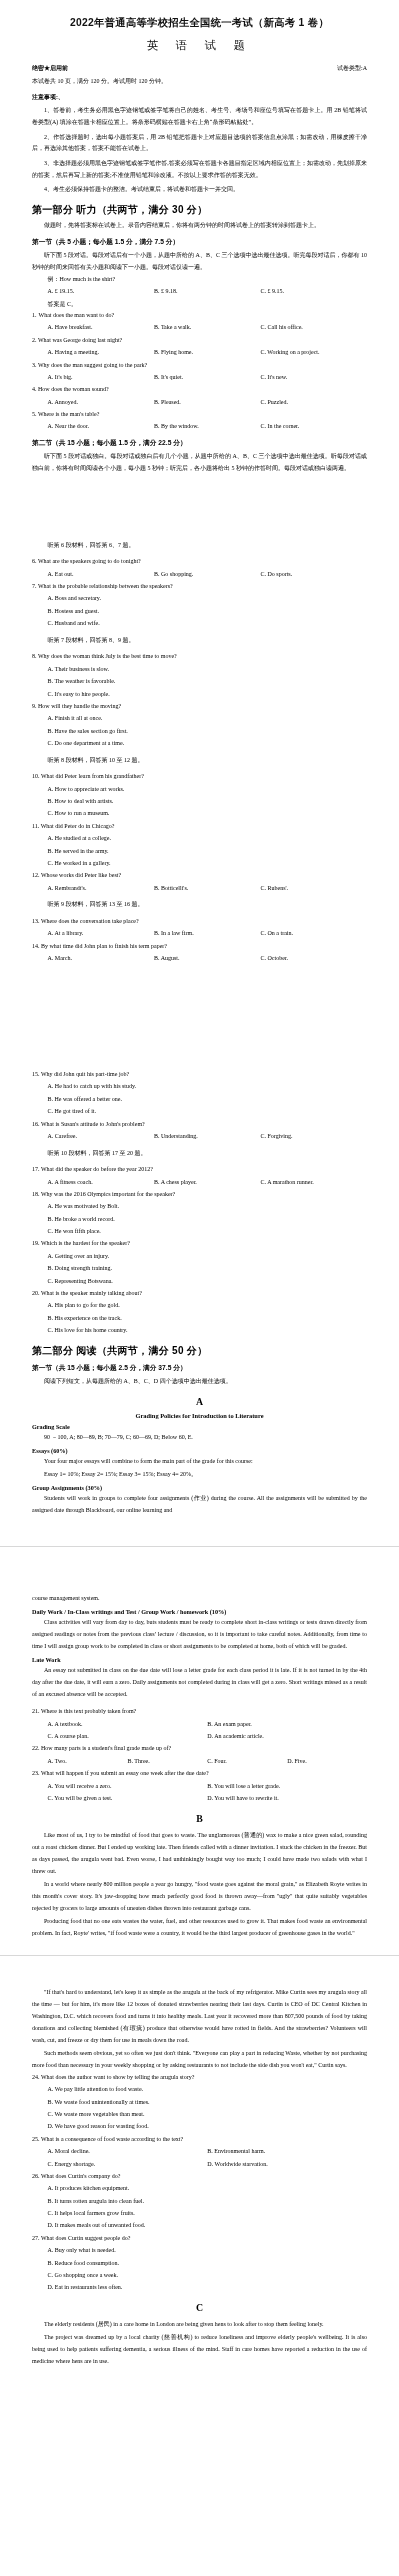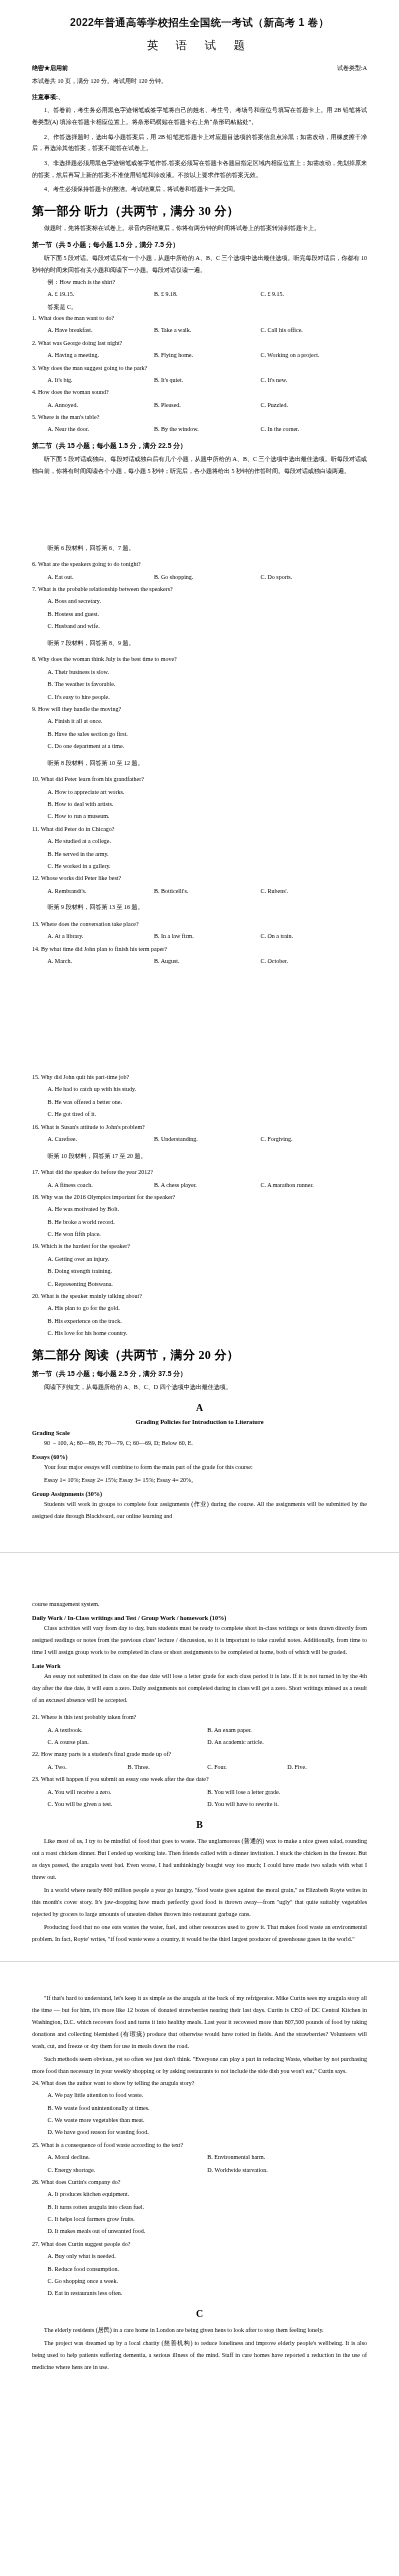--- a/index.html
+++ b/index.html
@@ -65,23 +65,23 @@
     text-align:justify;
     margin:3.1px 0 0 0;
   }
   .para.indent{text-indent:2em;}
   .notice-head{
     font-size:6px;
     font-weight:bold;
     margin-top:5.2px;
   }
   .sec-head{
-    font-family:Liberation Serif, serif;
-    font-weight:bold;
-    font-size:12px;
+    font-family:Liberation Sans, sans-serif;
+    font-weight:bold;
+    font-size:10px;
     margin:7.2px 0 2.1px 0;
     letter-spacing:0.3px;
   }
   .sub-head{
     font-family:"Liberation Sans","DejaVu Sans",sans-serif;
     font-weight:bold;
     font-size:6.7px;
     margin:6.2px 0 2.1px 0;
   }
   .q-line{
@@ -378,21 +378,21 @@
     <div class="opt-stack">C. Representing Botswana.</div>
 
     <div class="q-line">
       <span>20.</span>
       <span>What is the speaker mainly talking about?</span>
     </div>
     <div class="opt-stack">A. His plan to go for the gold.</div>
     <div class="opt-stack">B. His experience on the track.</div>
     <div class="opt-stack">C. His love for his home country.</div>
 
-    <div class="sec-head">第二部分  阅读（共两节，满分 20 分）</div>
+    <div class="sec-head">第二部分  阅读（共两节，满分 50 分）</div>
     <div class="sub-head">第一节（共 15 小题；每小题 2.5 分，满分 37.5 分）</div>
     <div class="para indent">阅读下列短文，从每题所给的 A、B、C、D 四个选项中选出最佳选项。</div>
 
     <div class="big-letter">A</div>
     <div class="passage-title">Grading Policies for Introduction to Literature</div>
 
     <div class="bold-head">Grading Scale</div>
     <div class="body-text indent">90 －100, A; 80—89, B; 70—79, C; 60—69, D; Below 60, E.</div>
     <div class="bold-head">Essays (60%)</div>
     <div class="body-text indent">Your four major essays will combine to form the main part of the grade for this course:</div>

